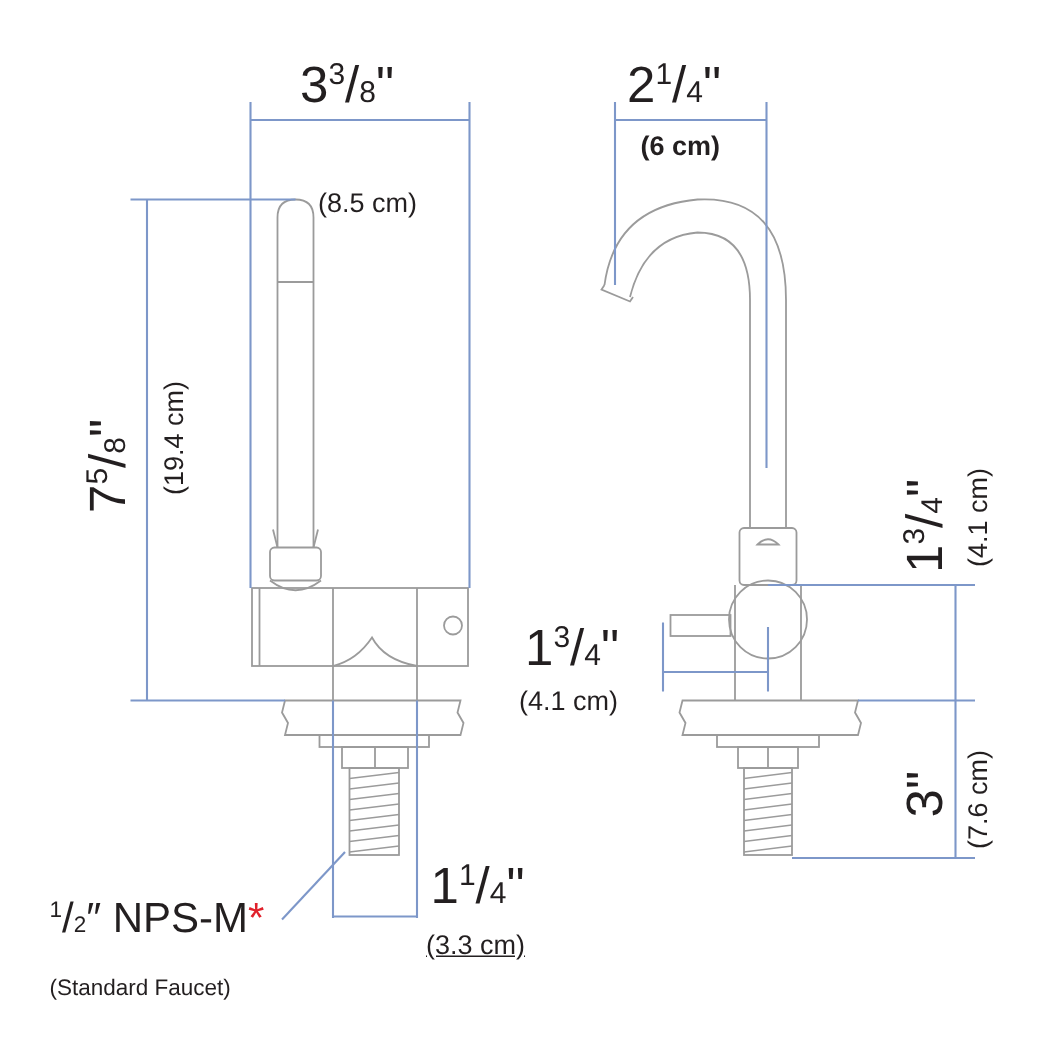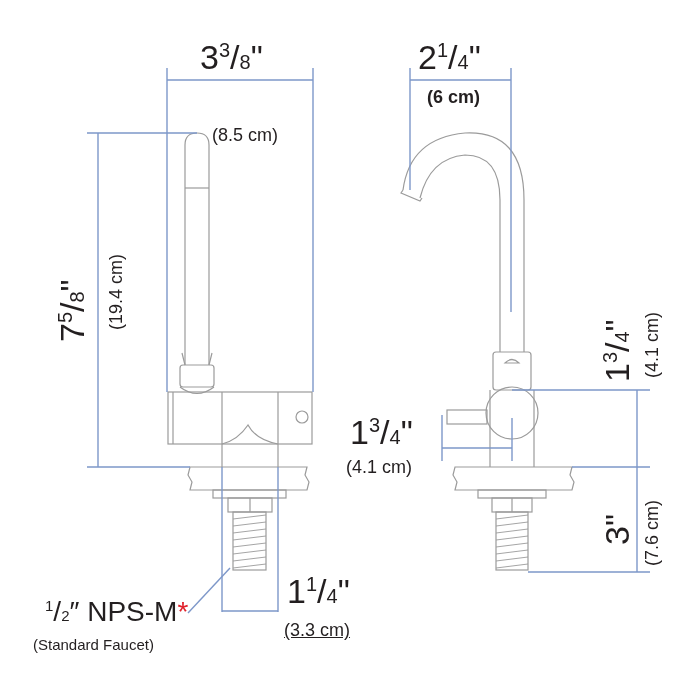--- a/index.html
+++ b/index.html
@@ -8,21 +8,21 @@
   svg.drawing { position: absolute; left: 0; top: 0; }
   .lbl { position: absolute; white-space: nowrap; line-height: 1; }
   .big { font-size: 34px; letter-spacing: 0px; }
   .frac { font-size: 34px; }
   .sup { font-size: 20px; position: relative; top: -12px; }
   .sub { font-size: 20px; }
   .cm { font-size: 18px; }
   .vert { transform-origin: 0 0; transform: rotate(-90deg); }
   .red { color: #e0212b; }
   .note-big { font-size: 28px; }
-  .note-sm { font-size: 15px; }
+  .note-sm { font-size: 15px; margin-top: 14px; }
 </style>
 </head>
 <body>
 
 <svg class="drawing" width="700" height="700" viewBox="0 0 700 700">
   <g fill="none" stroke="#9b9b9b" stroke-width="1.2">
 
     <path d="M185 365 L185 145 Q185 133 197 133 Q209 133 209 145 L209 365"></path>
     <line x1="185" y1="188" x2="209" y2="188"></line>
 
@@ -130,21 +130,21 @@
 <div class="lbl vert" style="left:55px; top:342px;">
   <span class="big">7</span><span class="sup">5</span><span class="frac">/</span><span class="sub">8</span><span class="big">"</span>
 </div>
 <div class="lbl vert cm" style="left:107px; top:330px;">(19.4 cm)</div>
 
 <div class="lbl" style="left:287px; top:574px;">
   <span class="big">1</span><span class="sup">1</span><span class="frac">/</span><span class="sub">4</span><span class="big">"</span>
 </div>
 <div class="lbl cm" style="left:284px; top:621px;text-decoration:underline;">(3.3 cm)</div>
 
-<div class="lbl" style="left:45px; top:598px;text-align:right;">
+<div class="lbl" style="left:33px; top:598px;text-align:right;">
   <span class="sup" style="font-size:15px; top:-10px;">1</span><span class="note-big">/</span><span style="font-size:15px;">2</span><span class="note-big">″</span><span class="note-big"> NPS-M</span><span class="note-big red">*</span>
 </div>
 <div class="lbl note-sm" style="left:33px; top:637px;">(Standard Faucet)</div>
 
 <div class="lbl" style="left:418px; top:40px;">
   <span class="big">2</span><span class="sup">1</span><span class="frac">/</span><span class="sub">4</span><span class="big">"</span>
 </div>
 <div class="lbl cm" style="left:427px; top:88px;font-weight:bold;">(6 cm)</div>
 
 <div class="lbl" style="left:350px; top:415px;">

